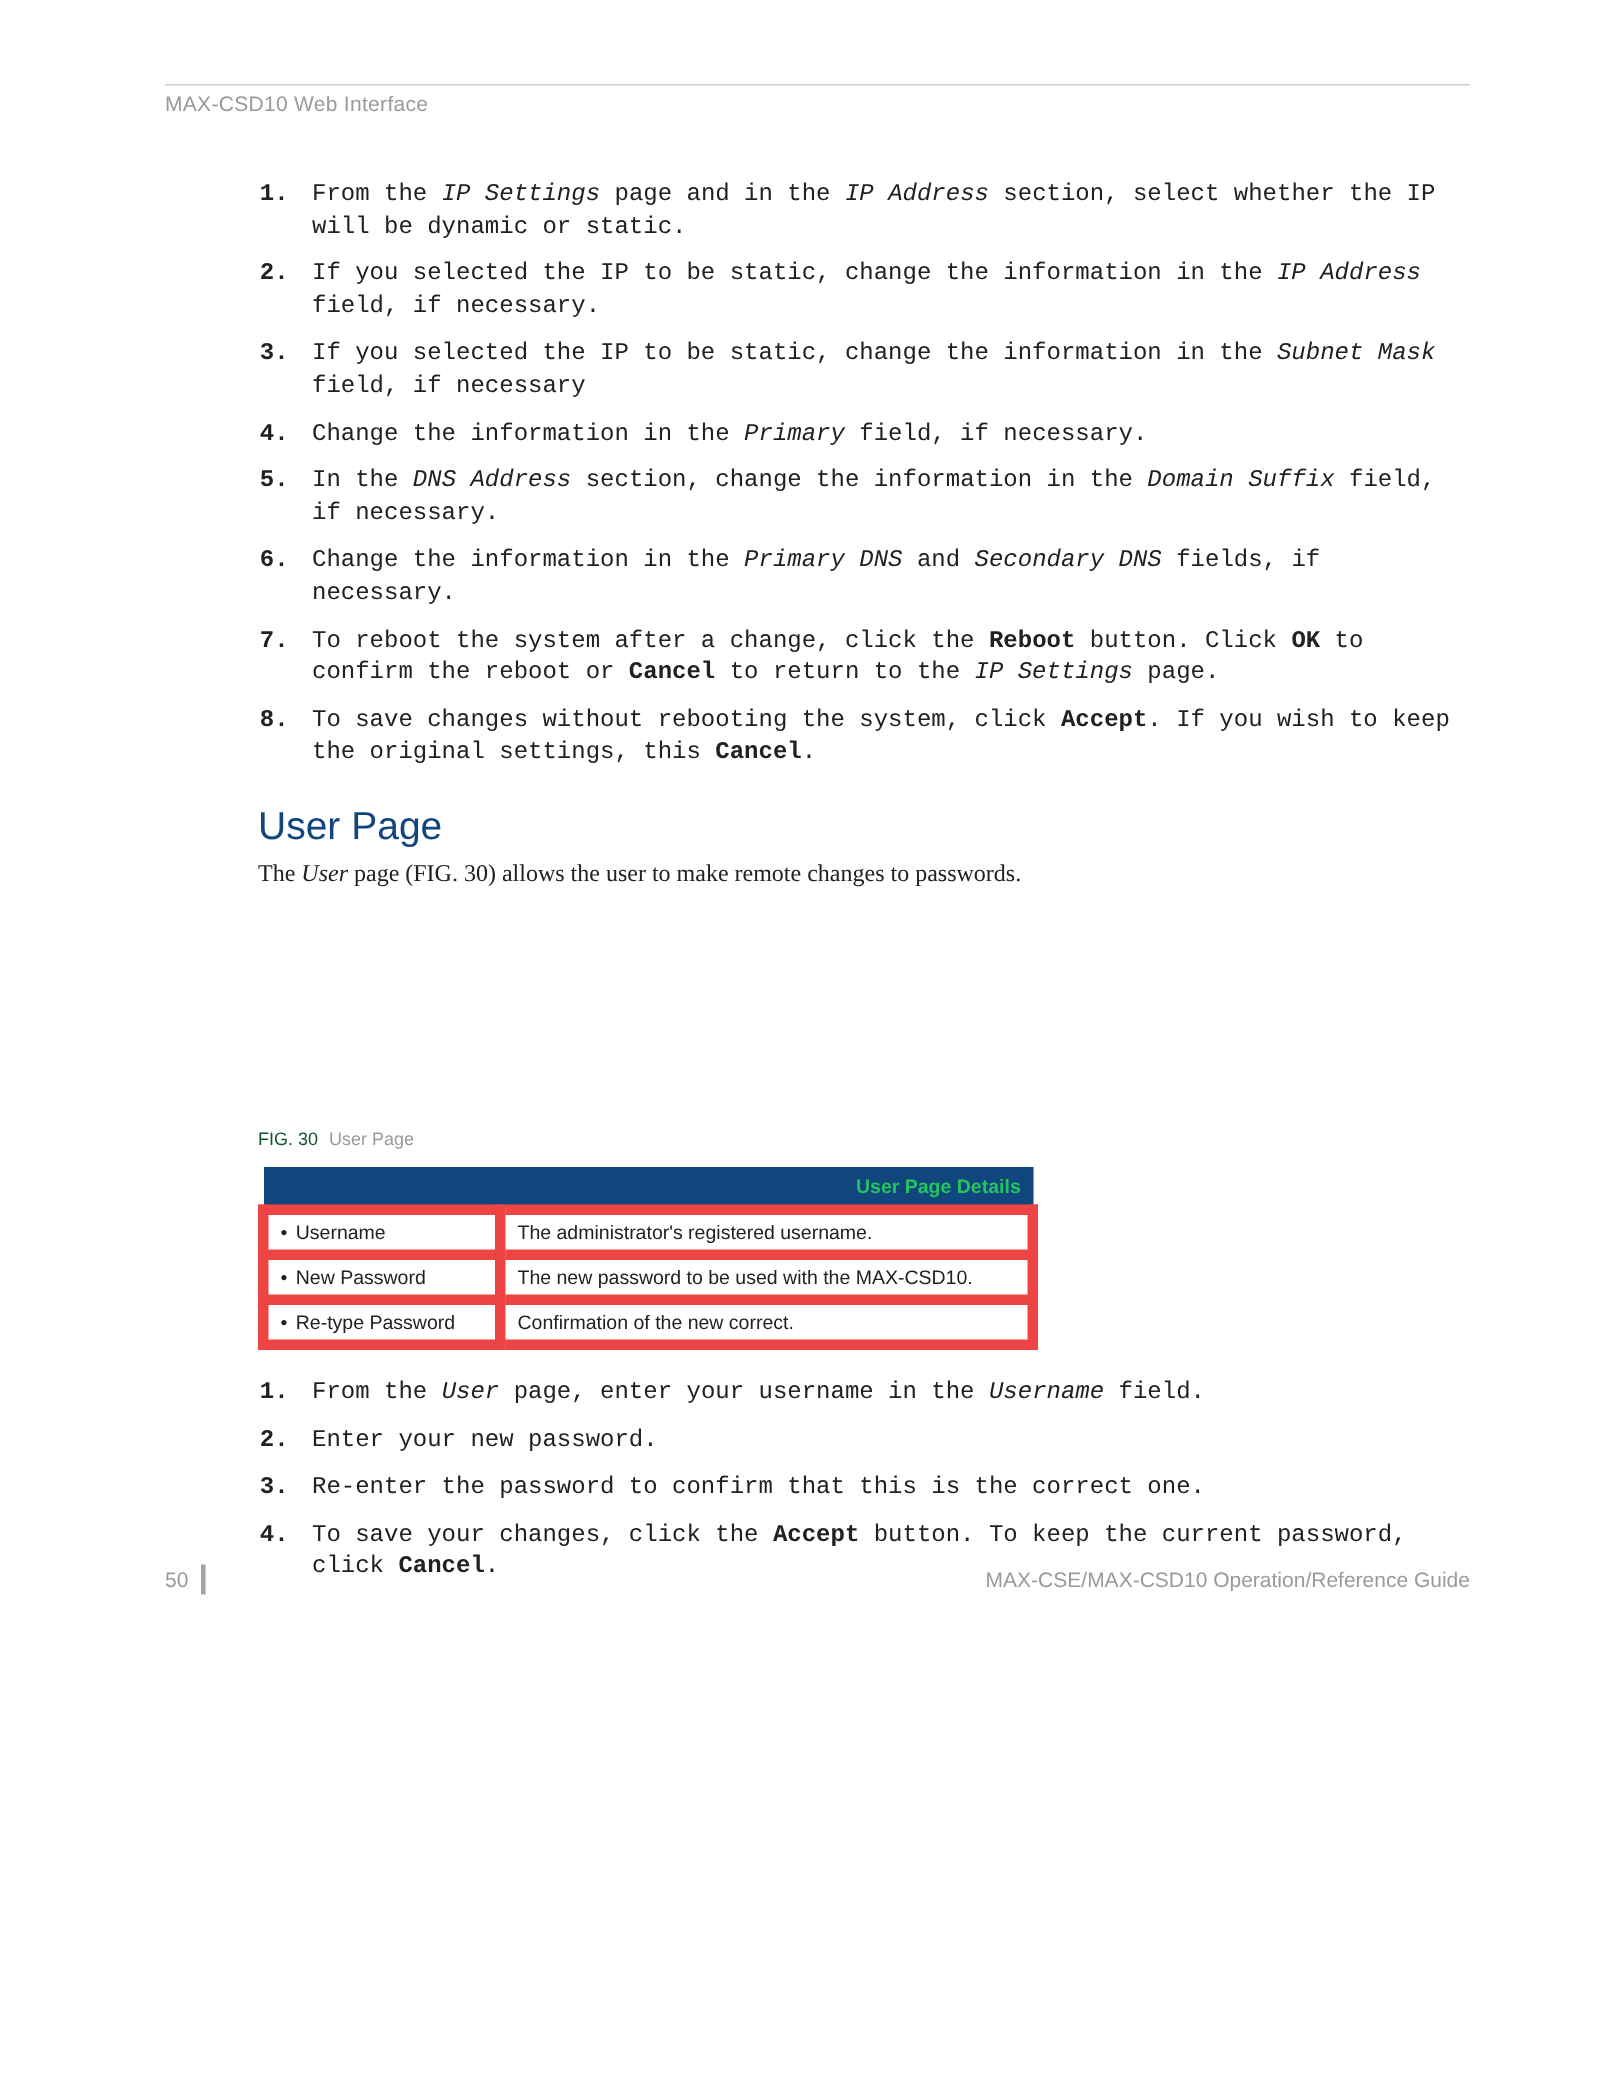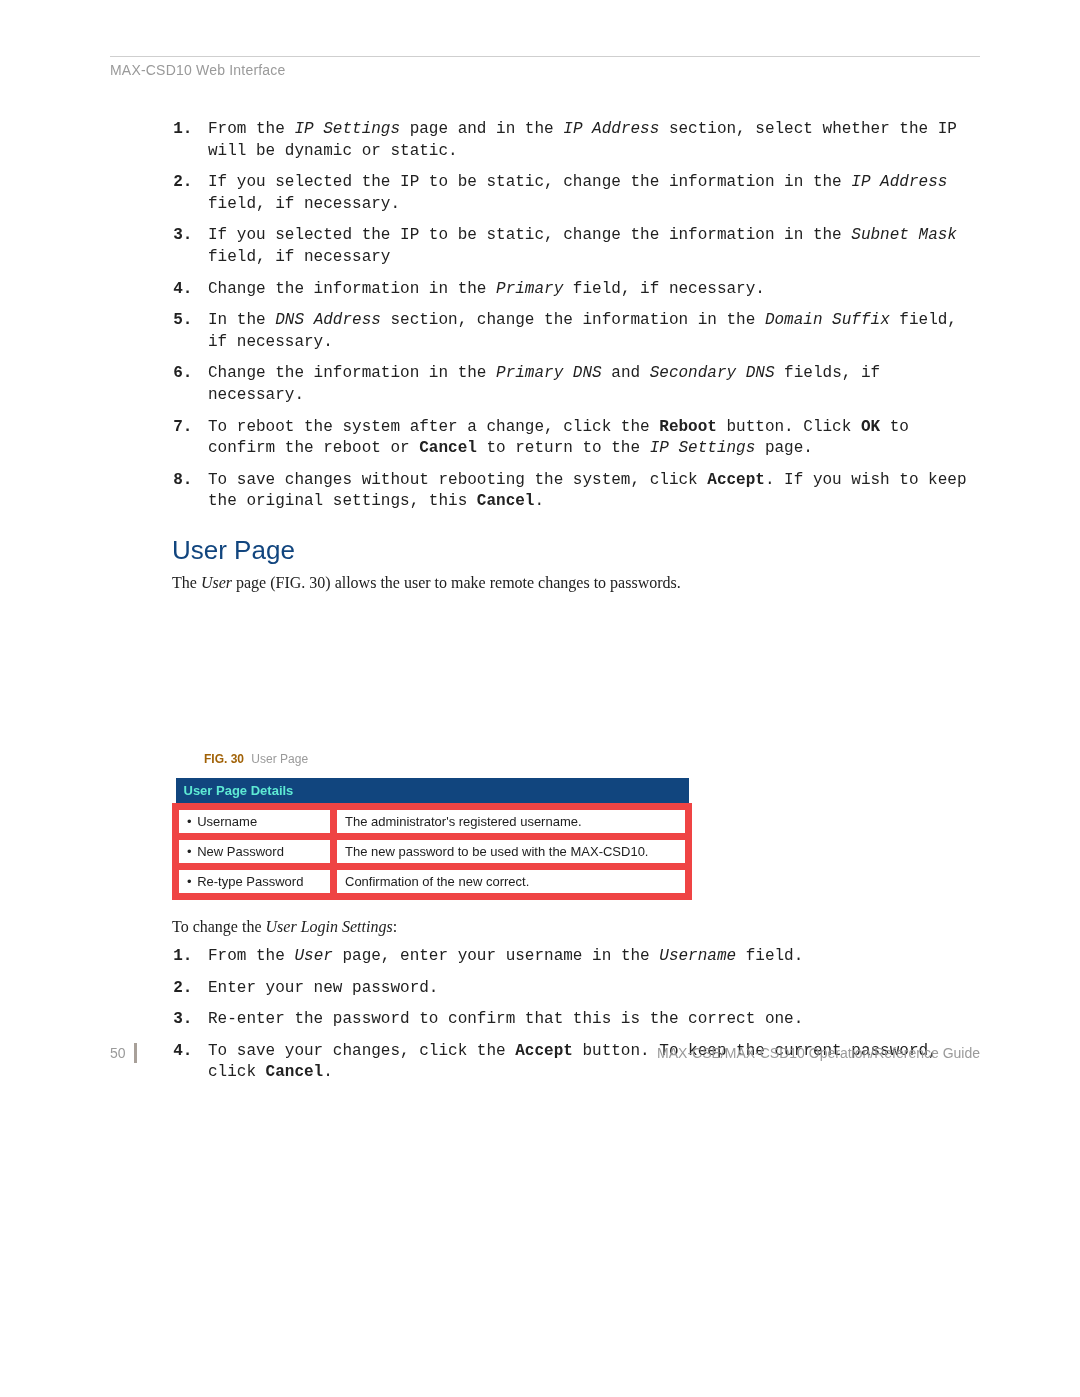--- a/index.html
+++ b/index.html
@@ -58,33 +58,33 @@
     margin: 22px 0 8px 0;
   }
   .figure-placeholder {
     height: 150px;
   }
   .fig-caption {
     font-family: "Segoe UI", "Helvetica Neue", Arial, sans-serif;
     font-size: 12px;
     margin: 0 0 12px 0;
   }
-  .fig-caption .fig-label { font-weight: 700; color: #a16207; margin-left: 32px; }
+  .fig-caption .fig-label { font-weight: 400; color: #14532d; }
   .fig-caption .fig-title { color: #9a9a9a; margin-left: 4px; }
   table.details {
     border-collapse: collapse;
     width: 520px;
     font-family: "Segoe UI", "Helvetica Neue", Arial, sans-serif;
     font-size: 13px;
     margin: 0 0 18px 0;
   }
   table.details th {
     background: #11457e;
-    color: #5eead4;
-    text-align: left;
+    color: #22c55e;
+    text-align: right;
     padding: 5px 8px;
     font-weight: 600;
   }
   table.details td {
     border: 7px solid #ef4444;
     padding: 4px 8px;
     vertical-align: middle;
   }
   table.details td.key {
     white-space: nowrap;
@@ -162,21 +162,20 @@
             <td class="key"><span class="bullet">•</span> New Password</td>
             <td>The new password to be used with the MAX-CSD10.</td>
           </tr>
           <tr>
             <td class="key"><span class="bullet">•</span> Re-type Password</td>
             <td>Confirmation of the new correct.</td>
           </tr>
         </tbody>
     </table>
 
-    <p class="intro"><span>To change the </span><span class="em">User Login Settings</span><span>:</span></p>
 
     <ol class="steps">
         <li><span>From the </span><span class="em">User</span><span> page, enter your username in the </span><span class="em">Username</span><span> field.</span></li>
         <li><span>Enter your new password.</span></li>
         <li><span>Re-enter the password to confirm that this is the correct one.</span></li>
         <li><span>To save your changes, click the </span><span class="strong">Accept</span><span> button. To keep the current password, click </span><span class="strong">Cancel</span><span>.</span></li>
       </ol>
 
   </div>
 

